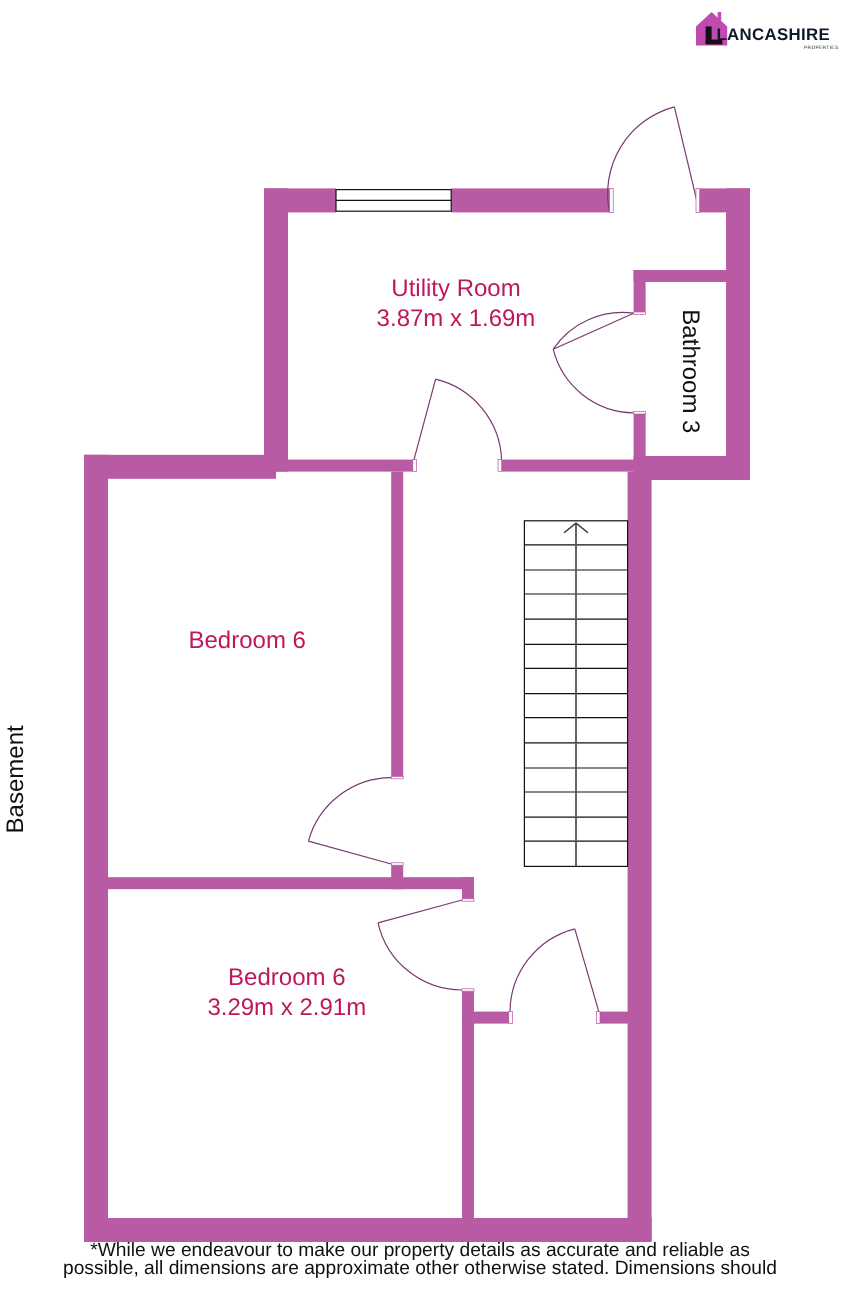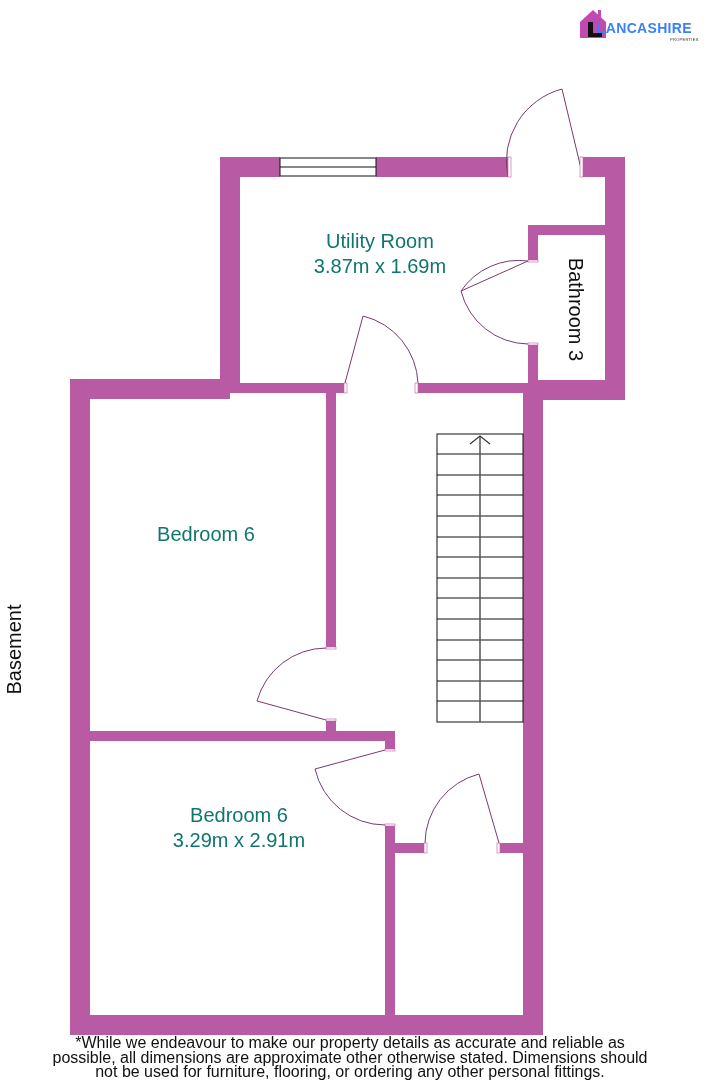--- a/index.html
+++ b/index.html
@@ -1,24 +1,24 @@
 <!DOCTYPE html>
 <html><head>
 <meta charset="utf-8">
 <style>
   html, body { margin: 0; padding: 0; background: #ffffff; }
   body { width: 712px; height: 1081px; position: relative; overflow: hidden; font-family: "Liberation Sans", sans-serif; }
   #plan { position: absolute; left: 0; top: 0; }
-  .room-label { position: absolute; text-align: center; color: #0f766e; font-size: 20px; line-height: 25px; white-space: nowrap; }
+  .room-label { position: absolute; text-align: center; color: #be185d; font-size: 20px; line-height: 25px; white-space: nowrap; }
   .room-label span { display: block; }
   .rot-label { position: absolute; color: #111; font-size: 20px; white-space: nowrap; transform-origin: center center; }
   #disclaimer { position: absolute; left: 40px; top: 1036px; width: 620px; text-align: center; font-size: 16px; line-height: 14.5px; color: #111; }
   #disclaimer span { display: block; }
   #logo { position: absolute; left: 578px; top: 6px; width: 130px; height: 40px; }
-  #logo .brand { position: absolute; left: 19px; top: 14px; font-size: 14px; font-weight: bold; color: #3b82f6; letter-spacing: 0.3px; }
+  #logo .brand { position: absolute; left: 19px; top: 14px; font-size: 14px; font-weight: bold; color: #0f172a; letter-spacing: 0.3px; }
   #logo .sub { position: absolute; left: 92px; top: 31px; font-size: 4px; color: #333; letter-spacing: 0.3px; }
 </style>
 </head>
 <body>
 
 <svg id="plan" width="712" height="1081" viewBox="0 0 712 1081" xmlns="http://www.w3.org/2000/svg">
   <g fill="#b95aa4">
 
     <rect x="220" y="157" width="60" height="20"></rect>
     <rect x="376" y="157" width="132" height="20"></rect>
@@ -151,14 +151,13 @@
   <span>3.29m x 2.91m</span>
 </div>
 
 <div class="rot-label" style="left: -31px; top: 638px; width: 90px; text-align: center; transform: rotate(-90deg);">
   <span>Basement</span>
 </div>
 
 <div id="disclaimer">
   <span>*While we endeavour to make our property details as accurate and reliable as</span>
   <span>possible, all dimensions are approximate other otherwise stated. Dimensions should</span>
-  <span>not be used for furniture, flooring, or ordering any other personal fittings.</span>
 </div>
 
 </body></html>

